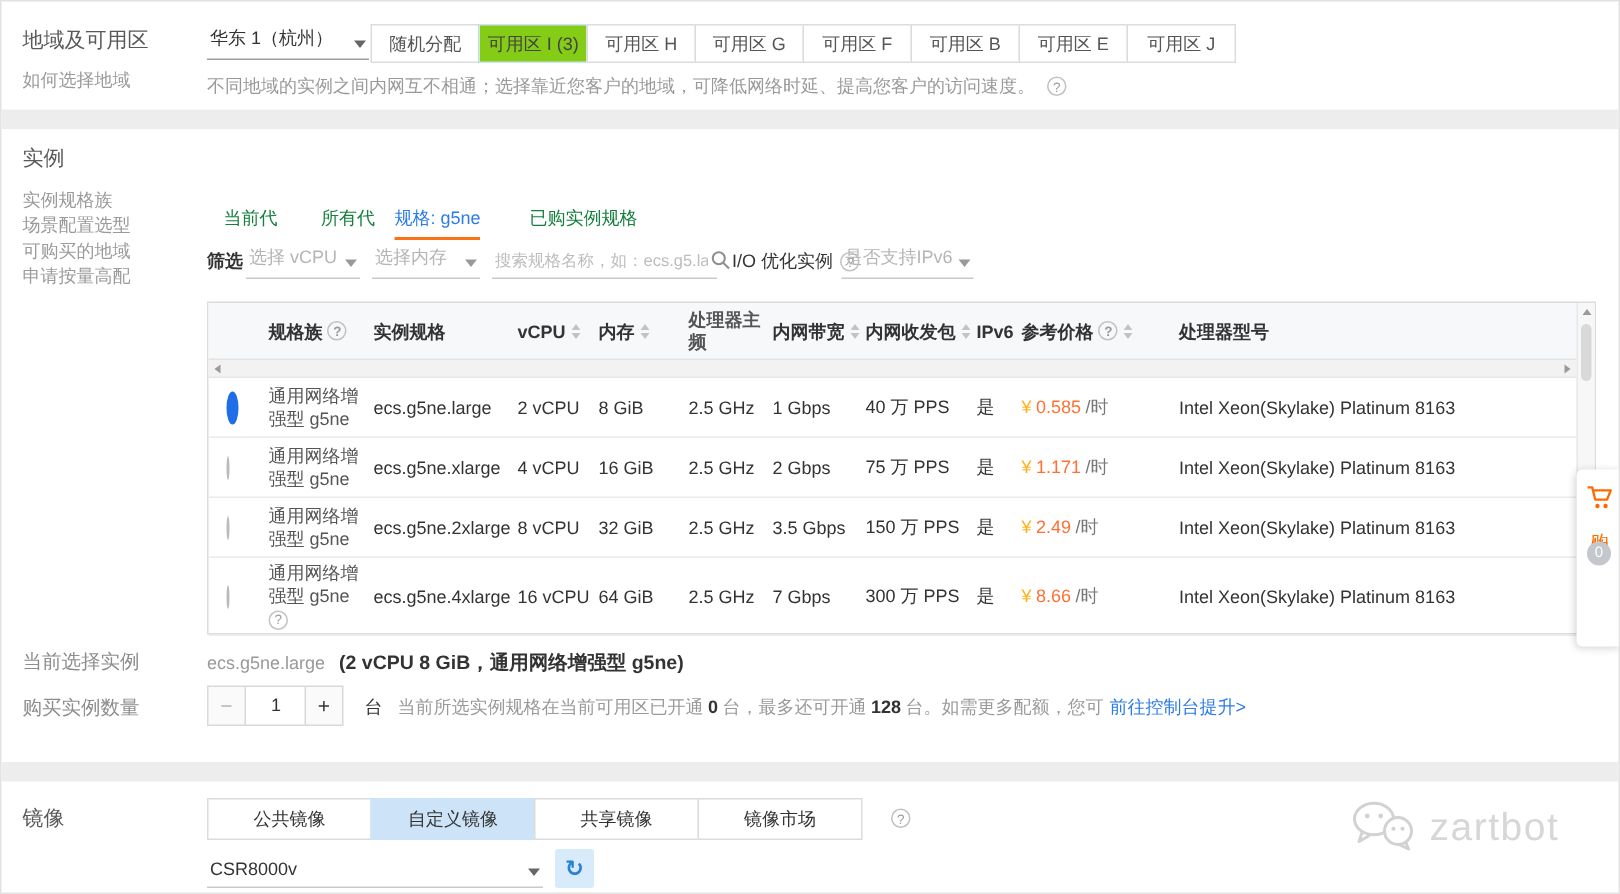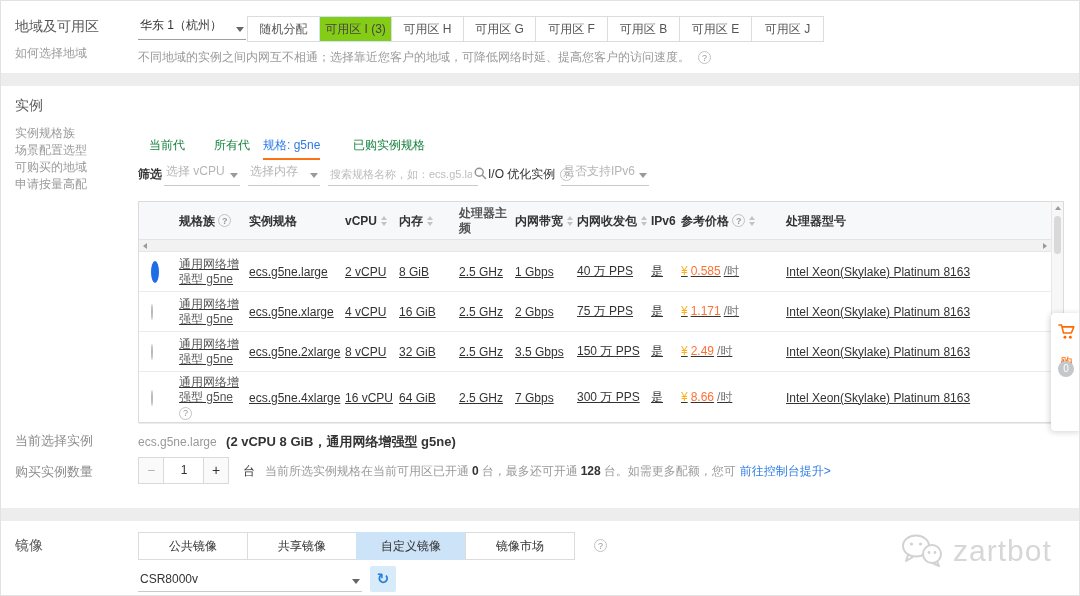--- a/index.html
+++ b/index.html
@@ -49,21 +49,21 @@
 
   
   .spec-table { position:absolute; left:137px; top:200px; width:926px; height:222px; border:1px solid #dcdcdc; background:#fff; }
   .t-grid { display:grid; grid-template-columns:40px 70px 96px 54px 60px 56px 62px 74px 30px 105px 1fr; align-items:center; }
   .t-head { height:38px; background:#f7f8fa; border-bottom:1px solid #e3e3e3; font-weight:bold; color:#333; padding-right:12px; }
   .t-head .cell { display:flex; align-items:center; line-height:14px; }
   .hscroll { height:12px; background:#f2f2f2; border-bottom:1px solid #e6e6e6; position:relative; margin-right:12px; }
   .hscroll .la, .hscroll .ra { position:absolute; top:3px; width:0; height:0; border-top:3px solid transparent; border-bottom:3px solid transparent; }
   .hscroll .la { left:4px; border-right:4px solid #9a9a9a; }
   .hscroll .ra { right:4px; border-left:4px solid #9a9a9a; }
-  .t-row { border-bottom:1px solid #ebebeb; padding-right:12px;text-decoration:underline; }
+  .t-row { border-bottom:1px solid #ebebeb; padding-right:12px; }
   .t-row:last-child { border-bottom:0; }
   .cell { padding-right:6px; font-size:12px; color:#333; white-space:nowrap; }
   .cell.wrap { white-space:normal; line-height:15px; color:#555; }
   .sort { display:inline-flex; flex-direction:column; gap:2px; margin-left:4px; cursor:pointer; }
   .sort i { display:block; width:0; height:0; border-left:3px solid transparent; border-right:3px solid transparent; }
   .sort .up { border-bottom:4px solid #c3c3c3; }
   .sort .dn { border-top:4px solid #c3c3c3; }
   .radio { width:15px; height:15px; border-radius:50%; border:1px solid #bbb; margin-left:12px; background:#fff; cursor:pointer; }
   .radio.on { border:4.5px solid #1f6ee8; }
   .yen { color:#ffb11b; }
@@ -94,21 +94,21 @@
   .img-type.sel-i { background:#cde4f8; border-color:#cde4f8; }
   .refresh-btn { position:absolute; width:26px; height:26px; background:#d7ebfa; border-radius:2px; display:flex; align-items:center; justify-content:center; color:#2880d9; font-size:15px; font-weight:bold; cursor:pointer; }
 
   
   .cart { position:absolute; left:1050px; top:312px; width:30px; height:118px; background:#fff; border-radius:4px 0 0 4px; box-shadow:-1px 1px 6px rgba(0,0,0,.18); display:flex; flex-direction:column; align-items:center; padding-top:10px; gap:6px; cursor:pointer; }
   .cart-label { writing-mode:vertical-rl; letter-spacing:3px; color:#ff6a00; font-size:12px; }
   .cart-badge { width:16px; height:16px; border-radius:50%; background:#c4c7cc; color:#fff; font-size:10px; line-height:16px; text-align:center; }
 
   
   .watermark { position:absolute; left:898px; top:531px; display:flex; align-items:center; gap:6px; }
-  .watermark .wm-text { font-size:30px; color:#d7d7d7; text-shadow:1px 1px 0 #fff; letter-spacing:1px; }
+  .watermark .wm-text { font-size:26px; color:#d7d7d7; text-shadow:1px 1px 0 #fff; letter-spacing:1px; }
 </style>
 </head>
 <body>
 
 <div class="page">
 
   <div class="sec-label" style="top:17px">地域及可用区</div>
   <div class="sec-sub" style="top:44px">如何选择地域</div>
 
   <div class="sel abs" style="left:137px; top:15px; width:108px;">
@@ -306,22 +306,22 @@
   <span class="qty-unit" style="left:242px; top:462px;">台</span>
   <div class="qty-note" style="left:264px; top:462px;">
     <span>当前所选实例规格在当前可用区已开通</span><span class="num">0</span><span>台，最多还可开通</span><span class="num">128</span><span>台。如需更多配额，您可</span><span class="lnk">前往控制台提升&gt;</span>
   </div>
 
   <div class="sep" style="top:507px"></div>
 
   <div class="sec-label" style="top:536px">镜像</div>
   <div class="img-types" style="left:137px; top:531px;">
     <div class="img-type">公共镜像</div>
+    <div class="img-type sel-i">自定义镜像</div>
     <div class="img-type">共享镜像</div>
-    <div class="img-type sel-i">自定义镜像</div>
     <div class="img-type">镜像市场</div>
   </div>
   <span class="qm abs" style="left:593px; top:538px;">?</span>
 
   <div class="sel light abs" style="left:137px; top:567px; width:224px;">
     <span class="txt">CSR8000v</span>
     <span class="caret"></span>
   </div>
   <div class="refresh-btn" style="left:369px; top:565px;">
     <span>↻</span>

